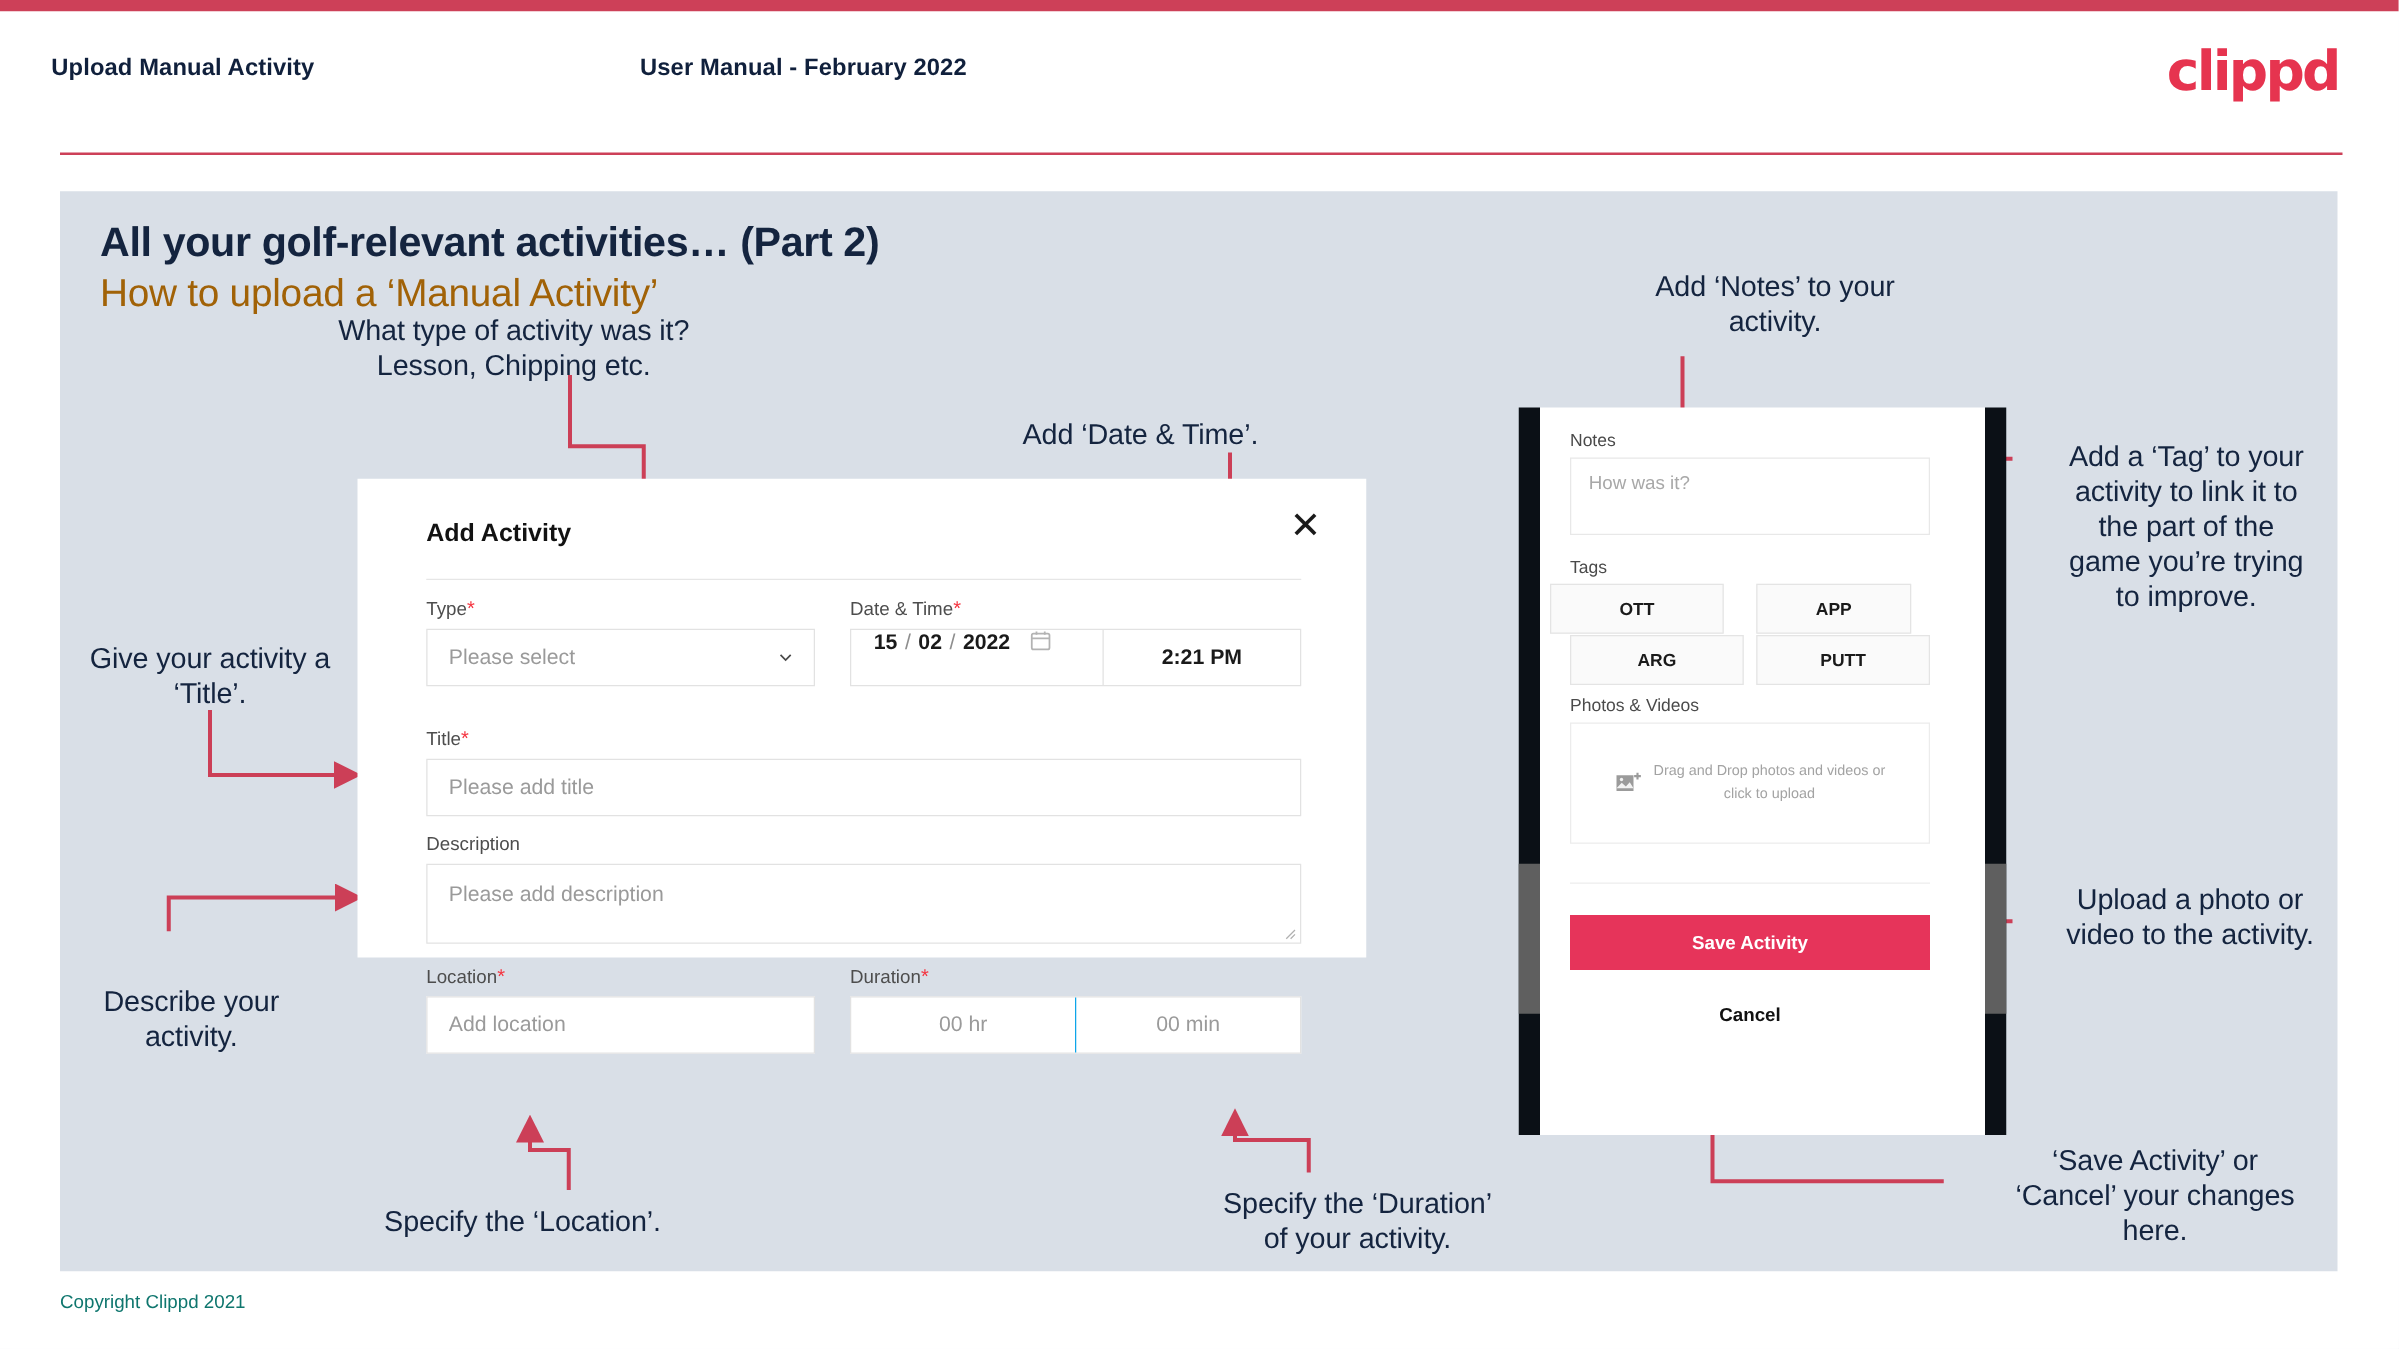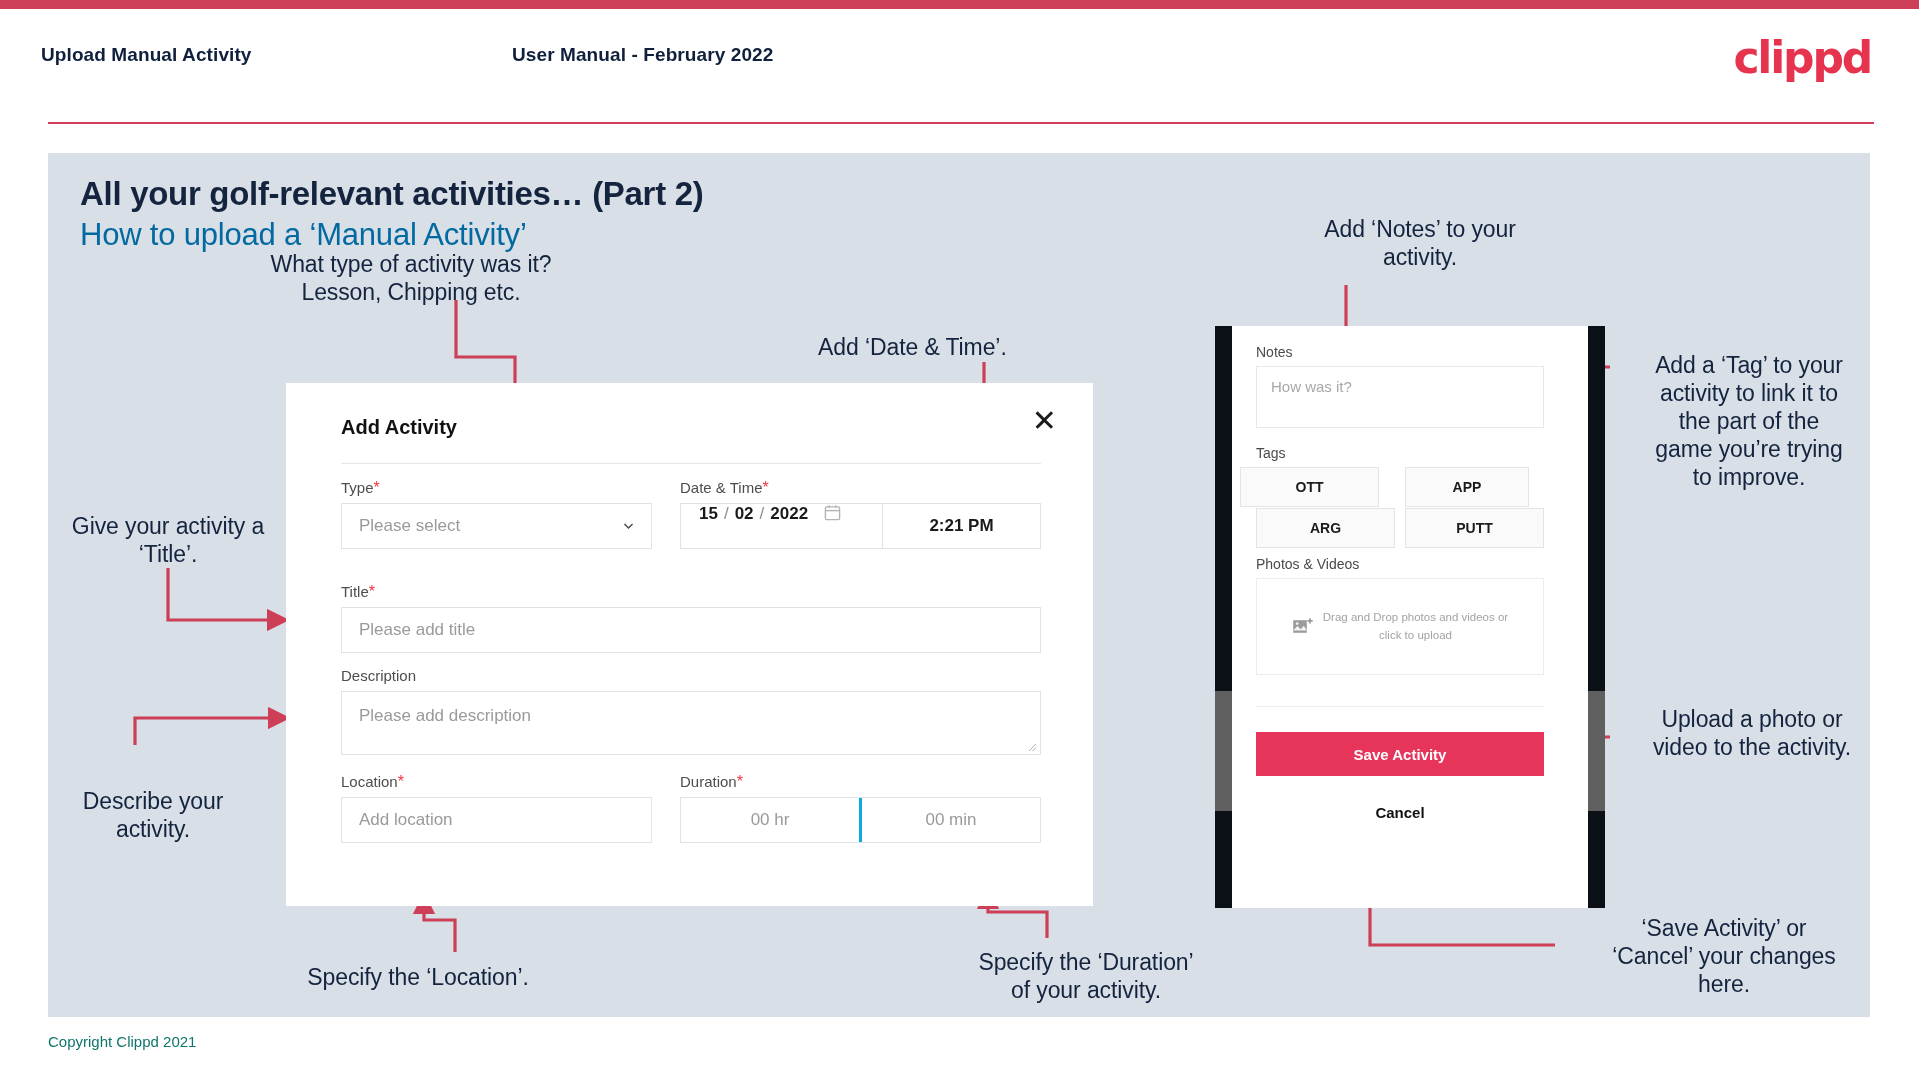--- a/index.html
+++ b/index.html
@@ -42,37 +42,37 @@
     position:absolute; left:48px; top:153px; width:1822px; height:864px;
     background:#d9dfe7;
   }
 
   .title1 {
     position:absolute; left:32px; top:22px;
     font-size:33px; font-weight:700; color:#14243f; letter-spacing:-.3px;
   }
   .title2 {
     position:absolute; left:32px; top:64px;
-    font-size:31px; font-weight:400; color:#0369a1; letter-spacing:-.2px;
+    font-size:31px; font-weight:400; color:#a16207; letter-spacing:-.2px;
   }
 
   
   .ann {
     position:absolute; color:#14243f; font-size:23px; line-height:1.22;
     font-weight:400; letter-spacing:-.1px;
   }
   .ann.c { text-align:center; }
 
   
   #arrows { position:absolute; left:0; top:0; width:1919px; height:1079px;
             pointer-events:none; }
 
   
   .dialog {
-    position:absolute; left:286px; top:383px; width:807px; height:523px;
+    position:absolute; left:286px; top:383px; width:807px; height:383px;
     background:#ffffff;
     padding-left:26px;
   }
   .dlg-title {
     position:absolute; left:55px; top:33px;
     font-size:20px; font-weight:700; color:#121212;
   }
   .dlg-close {
     position:absolute; right:36px; top:23px;
     font-size:30px; line-height:30px; color:#1a1a1a; font-weight:400;
@@ -302,21 +302,21 @@
       <span>Location</span><span class="req">*</span>
     </div>
     <div class="inp" style="left:55px; top:414px; width:311px; height:46px;">
       <span class="ph">Add location</span>
     </div>
 
     <div class="fld-label" style="left:394px; top:390px;">
       <span>Duration</span><span class="req">*</span>
     </div>
     <div class="durbox" style="left:394px; top:414px; width:361px; height:46px;">
-      <div class="dur-cell" style="border-right:3px solid #0ea5e9;">00 hr</div>
+      <div class="dur-cell" style="border-right:1px solid #0ea5e9;">00 hr</div>
       <div class="dur-cell">00 min</div>
     </div>
   </div>
 
   <div class="phone">
     <div class="ph-bezel-l"></div>
     <div class="ph-bezel-r"></div>
     <div class="ph-btn" style="left:0; top:365px; width:17px; height:120px;"></div>
     <div class="ph-btn" style="right:0; top:365px; width:17px; height:120px;"></div>
 

